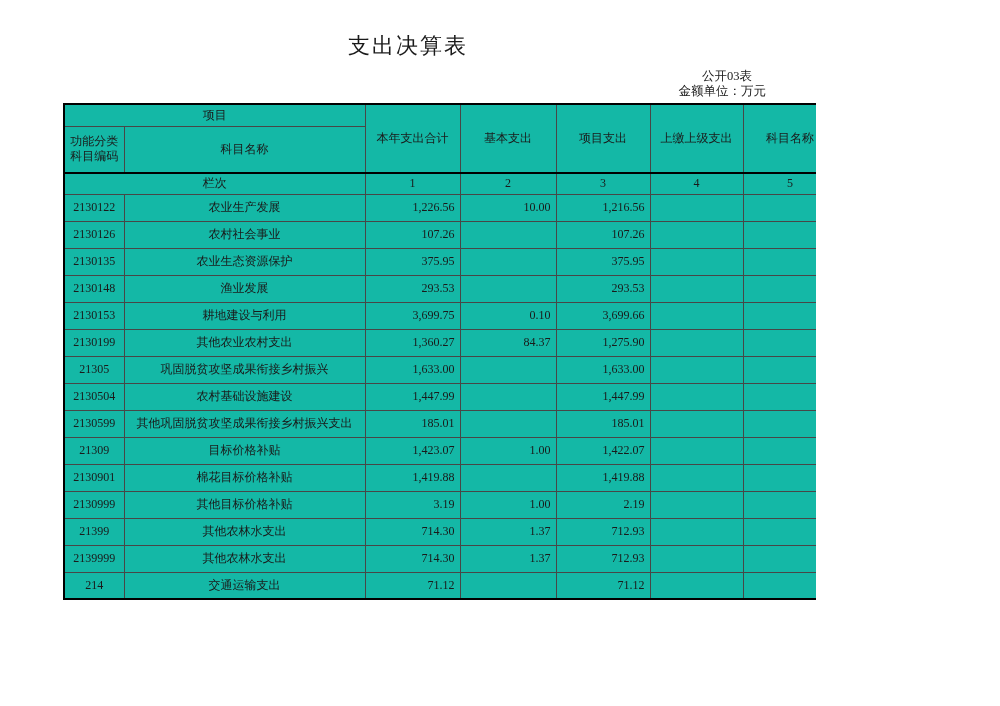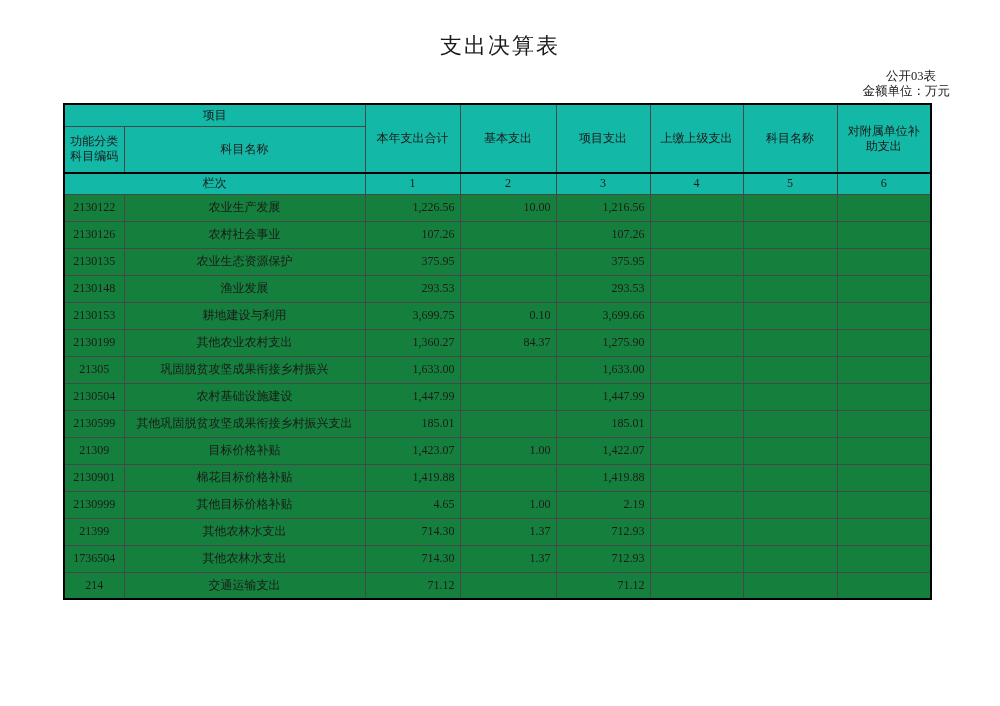--- a/index.html
+++ b/index.html
@@ -2,21 +2,21 @@
 <html><head>
 <meta charset="utf-8">
 <style>
   html, body {
     margin: 0;
     padding: 0;
     background: #ffffff;
   }
   .page {
     position: relative;
-    width: 1000px;
+    width: 816px;
     height: 706px;
     background: #ffffff;
     font-family: "Liberation Serif", "DejaVu Serif", serif;
     color: #1a1a1a;
     overflow: hidden;
     border-radius: 12px;
   }
   .title {
     position: absolute;
     top: 31px;
@@ -72,21 +72,21 @@
   tr.head-row-1 { height: 22px; }
   tr.head-row-2 { height: 47px; }
   tr.head-row-lanci { height: 21px; padding-left: 17px; }
   tr.head-row-lanci th {
     border-top: 2px solid #000000;
     font-size: 12px;
   }
   th.project-group {
     border-bottom: 2px solid #000000;
   }
-  tbody tr { height: 27px; background: #15803d; }
+  tbody tr { height: 27px; background: #14b8a6; }
   td.cell-code  { text-align: center; padding: 0 3px; }
   td.cell-name  { text-align: center; padding: 0 4px; }
   td.cell-amount { text-align: right; padding: 0 6px; }
   .notes {
     position: absolute;
     top: 601px;
     left: 57px;
     font-size: 12px;
     line-height: 1.55;
   }
@@ -248,39 +248,39 @@
           <td class="cell-amount">1,419.88</td>
           <td class="cell-amount"></td>
           <td class="cell-amount">1,419.88</td>
           <td class="cell-amount"></td>
           <td class="cell-amount"></td>
           <td class="cell-amount"></td>
         </tr>
         <tr>
           <td class="cell-code">2130999</td>
           <td class="cell-name">其他目标价格补贴</td>
-          <td class="cell-amount">4.65</td>
+          <td class="cell-amount">3.19</td>
           <td class="cell-amount">1.00</td>
           <td class="cell-amount">2.19</td>
           <td class="cell-amount"></td>
           <td class="cell-amount"></td>
           <td class="cell-amount"></td>
         </tr>
         <tr>
           <td class="cell-code">21399</td>
           <td class="cell-name">其他农林水支出</td>
           <td class="cell-amount">714.30</td>
           <td class="cell-amount">1.37</td>
           <td class="cell-amount">712.93</td>
           <td class="cell-amount"></td>
           <td class="cell-amount"></td>
           <td class="cell-amount"></td>
         </tr>
         <tr>
-          <td class="cell-code">1736504</td>
+          <td class="cell-code">2139999</td>
           <td class="cell-name">其他农林水支出</td>
           <td class="cell-amount">714.30</td>
           <td class="cell-amount">1.37</td>
           <td class="cell-amount">712.93</td>
           <td class="cell-amount"></td>
           <td class="cell-amount"></td>
           <td class="cell-amount"></td>
         </tr>
         <tr>
           <td class="cell-code">214</td>

